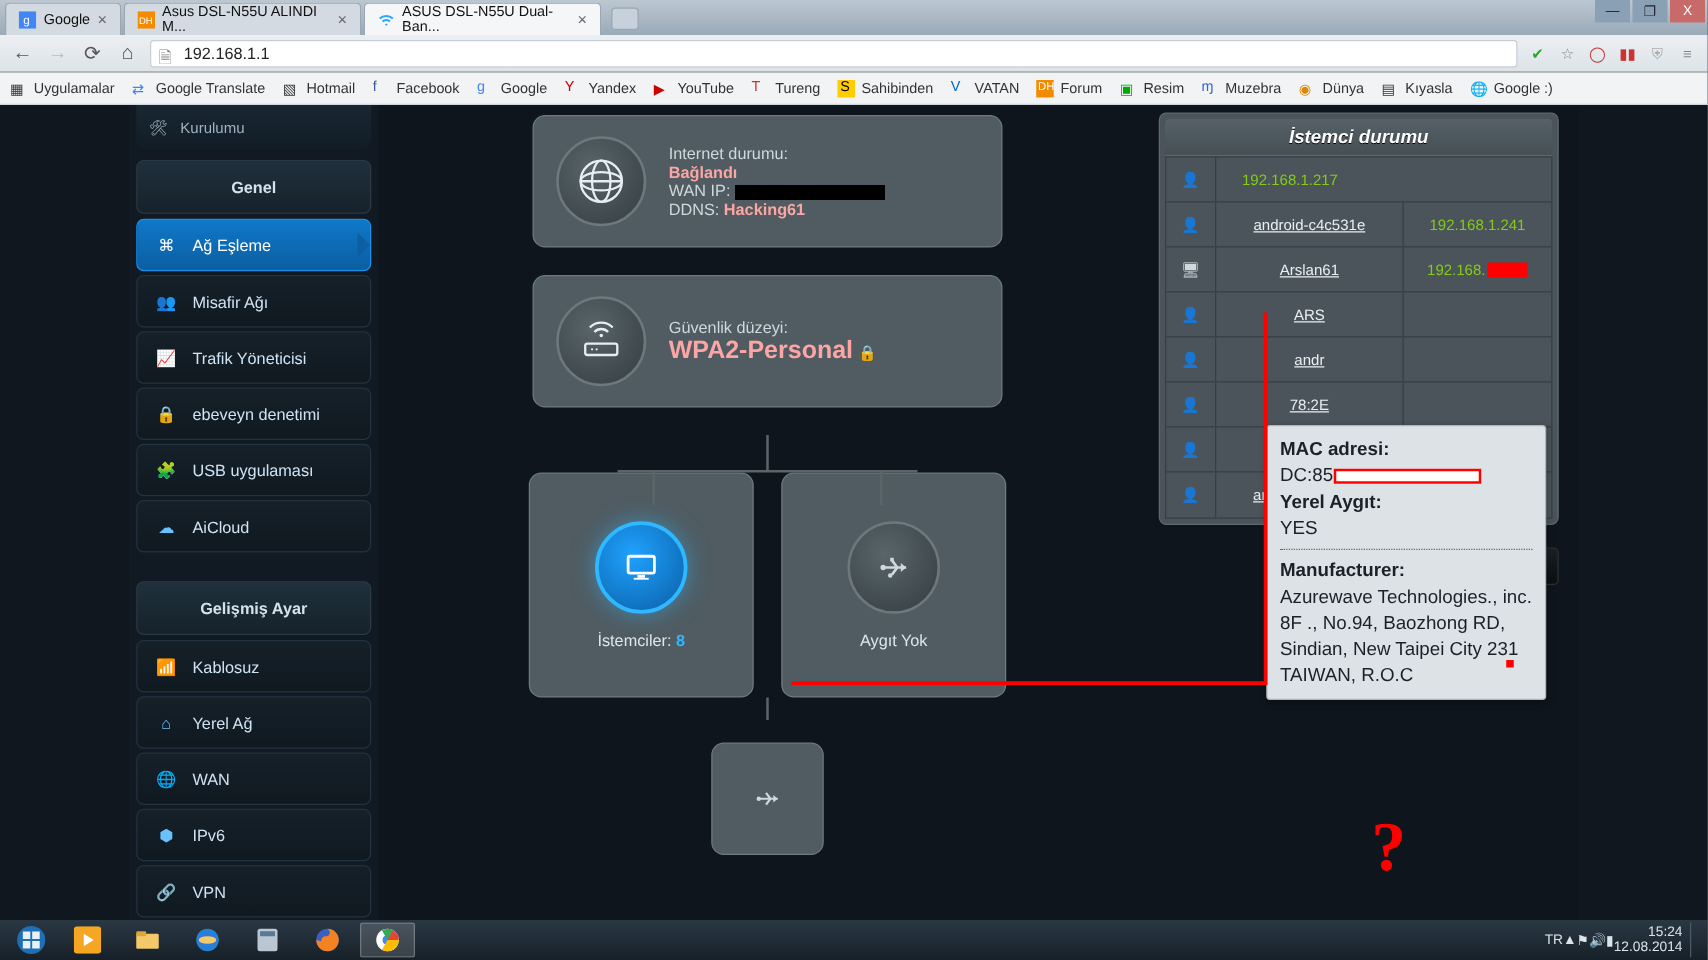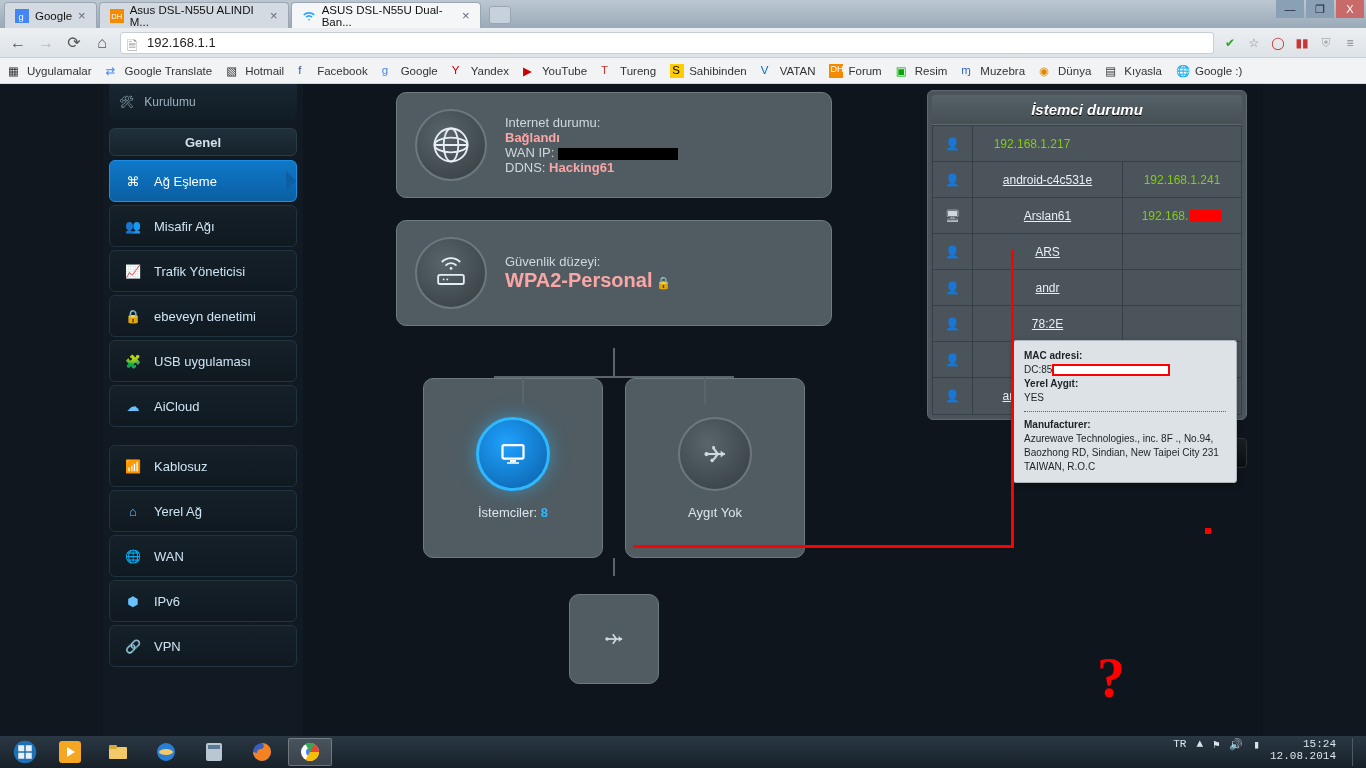--- a/index.html
+++ b/index.html
@@ -39,31 +39,31 @@
   .addrbar .url .doc{ width:14px; height:14px; margin-right:6px; color:#888;}
   .addrbar .right-icons { display:flex; gap:8px; align-items:center; }
   .addrbar .right-icons span{ width:16px; height:16px; display:flex; align-items:center; justify-content:center; color:#888;}
   .bm { display:flex; align-items:center; height:26px; background:#f1f3f5; border-bottom:1px solid #d0d7de; padding:0 8px; gap:14px; overflow:hidden;}
   .bm .bmi { display:flex; align-items:center; gap:5px; color:#333; font-size:11.5px; cursor:pointer; white-space:nowrap;}
   .bm .ico { width:14px; height:14px; display:inline-block; }
   
   .page { height:calc(768px - 28px - 30px - 26px - 32px); background:#10171e; position:relative; overflow:hidden;}
   .page-inner { width:1160px; margin:0 auto; height:100%; background:#0e151c; display:flex; position:relative;}
   .sidebar { width:200px; padding:0 6px; background:#111a22; position:relative;}
-  .side-group-title { height:28px; display:flex; align-items:center; justify-content:center; color:#d4e2ec; font-weight:600; background:linear-gradient(#1f303c,#16222b); border:1px solid #2a3b46; border-radius:6px; margin:8px 0 4px; font-size:13px;}
+  .side-group-title { height:43px; display:flex; align-items:center; justify-content:center; color:#d4e2ec; font-weight:600; background:linear-gradient(#1f303c,#16222b); border:1px solid #2a3b46; border-radius:6px; margin:8px 0 4px; font-size:13px;}
   .side-item { height:42px; display:flex; align-items:center; gap:10px; color:#cfe4f3; padding:0 12px; border-radius:6px; margin:3px 0; cursor:pointer; font-size:13px; background:linear-gradient(#152029,#101920); border:1px solid #223340;}
   .side-item.active { background:linear-gradient(#0f78c9,#0b5fa2); border-color:#1c8fe6; color:#fff; position:relative;}
   .side-item.active::after{content:""; position:absolute; right:-10px; top:50%; transform:translateY(-50%); border:10px solid transparent; border-left-color:#0b5fa2;}
   .side-item .si-ico { width:22px; height:22px; display:flex; align-items:center; justify-content:center; color:#69c1ff;}
   .side-item.active .si-ico{ color:#fff;}
   .side-split { height:12px; }
   .side-top-trunc { height:36px; background:linear-gradient(#192732,#111c25); border-radius:0 0 8px 8px; margin-bottom:6px; color:#9cb2c0; display:flex; align-items:center;}
   .main { flex:1; display:flex; gap:18px; padding:0 16px; position:relative;}
   .center { flex:1; display:flex; flex-direction:column; align-items:center; padding-top:8px; position:relative;}
-  .card { width:436px; background:var(--gray-card); border:1px solid #6e7a80; border-radius:10px; padding:16px 18px; display:flex; align-items:center; gap:18px; margin-bottom:22px;}
+  .card { width:376px; background:var(--gray-card); border:1px solid #6e7a80; border-radius:10px; padding:16px 18px; display:flex; align-items:center; gap:18px; margin-bottom:22px;}
   .big-ico { width:72px; height:72px; border-radius:50%; background:radial-gradient(circle at 40% 35%, #596569, #343d41); display:flex; align-items:center; justify-content:center; color:#e7eef3; border:2px solid #6c787e;}
   .card .info { color:#eef4f8; font-size:13px;}
   .card .info .lbl{ color:#cfd8dd;}
   .card .info .val{ color:#fca5a5; font-weight:600;}
   .card .info .blackbox{ display:inline-block; width:120px; height:12px; background:#000; vertical-align:middle;}
   .lock{font-size:12px; color:#c9d2d7; margin-left:4px;}
   .tree-line { width:2px; height:28px; background:#5b6569; }
   .tree-h { width:240px; height:2px; background:#5b6569; position:relative;}
   .tree-h::before,.tree-h::after{ content:""; position:absolute; top:0; width:2px; height:28px; background:#5b6569;}
   .tree-h::before{ left:28px;} .tree-h::after{ right:28px;}
@@ -80,34 +80,34 @@
   .client-panel { background:#4a545a; border:1px solid #5e6a70; border-radius:6px; padding:4px;}
   .client-title { height:30px; display:flex; align-items:center; justify-content:center; color:#fff; font-style:italic; font-weight:700; font-size:15px; background:linear-gradient(#566268,#454f54); border-radius:4px 4px 0 0; border-bottom:1px solid #5e6a70; text-shadow:0 1px 0 #000;}
   .client-table { border:1px solid #353f45;}
   .crow { display:flex; height:36px; border-bottom:1px solid #353f45;}
   .crow:last-child{ border-bottom:none;}
   .crow .cico { width:40px; display:flex; align-items:center; justify-content:center; border-right:1px solid #353f45; color:#cfd8dd;}
   .crow .cname { flex:1; display:flex; align-items:center; justify-content:center; border-right:1px solid #353f45; color:#e9f0f4; font-size:12px; text-decoration:underline; cursor:pointer;}
   .crow .cip { width:118px; display:flex; align-items:center; justify-content:center; color:#84cc16; font-size:12px; position:relative;}
   .redblk { width:32px; height:12px; background:#f00; display:inline-block; margin-left:2px;}
   .refresh { width:120px; height:30px; margin:18px 0 0 auto; background:linear-gradient(#1a1f23,#0b0f12); color:#fff; border:1px solid #2a3137; border-radius:4px; font-weight:700; cursor:pointer; display:flex; align-items:center; justify-content:center; font-size:13px;}
-  .tooltip { position:absolute; top:256px; right:10px; width:224px; background:var(--tooltip); color:#1a2228; border:1px solid #aeb6bb; border-radius:3px; padding:8px 10px; font-size:10px; line-height:1.4; box-shadow:0 2px 6px rgba(0,0,0,.3); z-index:3;}
+  .tooltip { position:absolute; top:256px; right:10px; width:224px; background:var(--tooltip); color:#1a2228; border:1px solid #aeb6bb; border-radius:3px; padding:8px 10px; font-size:15px; line-height:1.4; box-shadow:0 2px 6px rgba(0,0,0,.3); z-index:3;}
   .tooltip .redlong{ width:118px; height:12px; background:#fff; border:2px solid #f00; display:inline-block; vertical-align:middle;}
   .tooltip hr{ border:none; border-top:1px dotted #666; margin:6px 0;}
   
   .anno { position:absolute; left:0; top:0; width:100%; height:100%; pointer-events:none; z-index:4;}
   .anno .line{ position:absolute; background:#f00;}
   .anno .qm{ position:absolute; right:138px; bottom:26px; color:#f00; font-size:56px; font-weight:700; font-family:Georgia,serif;}
   .anno .dot{ position:absolute; right:52px; top:444px; width:6px; height:6px; background:#f00;}
   
   .taskbar { position:absolute; left:0; bottom:0; width:100%; height:32px; background:linear-gradient(#2a3844, #172028); display:flex; align-items:center; padding:0 6px; gap:4px;}
   .taskbar .start{ width:38px; height:28px; display:flex; align-items:center; justify-content:center; cursor:pointer;}
   .taskbar .tb-item{ width:44px; height:28px; display:flex; align-items:center; justify-content:center; border-radius:2px; cursor:pointer;}
   .taskbar .tb-item.pinned-active{ background:rgba(255,255,255,.15); box-shadow:inset 0 0 0 1px rgba(255,255,255,.25);}
-  .taskbar .tray{ margin-left:auto; display:flex; gap:10px; color:#dbe4eb; font-size:11px;font-family:Liberation Mono, monospace;}
+  .taskbar .tray{ margin-left:auto; display:flex; align-items:center; color:#dbe4eb; font-size:11px;}
   .taskbar .clock{ text-align:right; line-height:1.1;}
   svg{ display:block;}
 </style>
 </head>
 <body>
 
 <div class="window">
 
   <div class="window-ctrl">
     <div>—</div>
@@ -262,20 +262,21 @@
           </div>
         <div class="side-item">
             <span class="si-ico">🧩</span>
             <span>USB uygulaması</span>
           </div>
         <div class="side-item">
             <span class="si-ico">☁</span>
             <span>AiCloud</span>
           </div>
         <div class="side-split"></div>
+        <div class="side-group-title">Gelişmiş Ayar</div>
         <div class="side-item">
             <span class="si-ico">📶</span>
             <span>Kablosuz</span>
           </div>
         <div class="side-item">
             <span class="si-ico">⌂</span>
             <span>Yerel Ağ</span>
           </div>
         <div class="side-item">
             <span class="si-ico">🌐</span>

